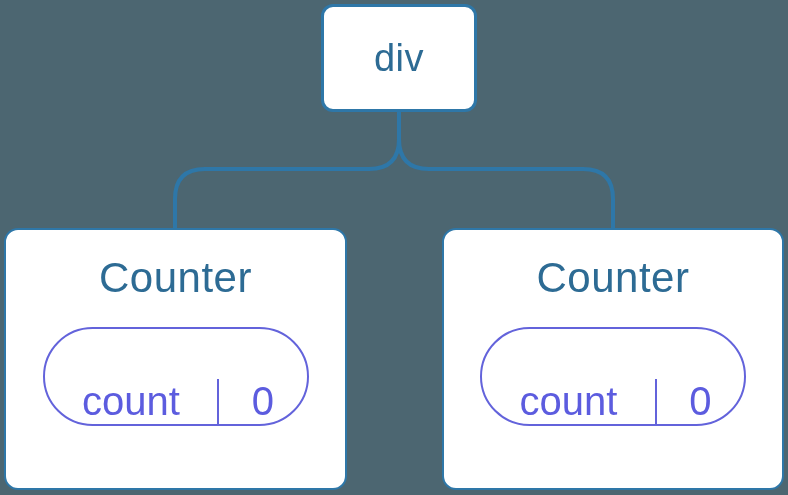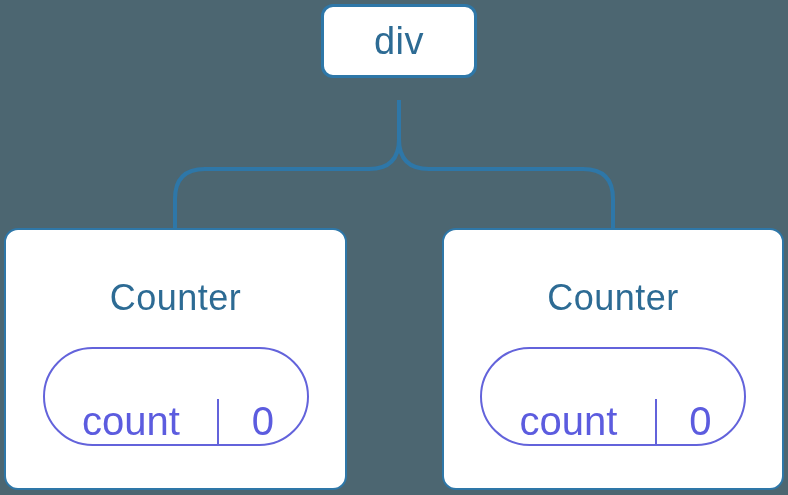--- a/index.html
+++ b/index.html
@@ -33,21 +33,21 @@
     stroke-width: 4;
   }
   .node {
     position: absolute;
     background: var(--node-fill);
     border: 2px solid var(--connector);
     border-radius: 14px;
   }
   .root-node {
     left: 321px; top: 4px;
-    width: 156px; height: 74px;
+    width: 156px; height: 108px;
     border-width: 3px;
     border-radius: 12px;
     display: flex;
     align-items: center;
     justify-content: center;
   }
   .root-label {
     color: var(--node-text);
     font-size: 38px;
     font-weight: 500;
@@ -56,23 +56,23 @@
   .counter-node {
     top: 228px;
     height: 262px;
     display: flex;
     flex-direction: column;
     align-items: center;
   }
   .counter-node.left  { left: 4px;   width: 343px; }
   .counter-node.right { left: 442px; width: 342px; }
   .counter-title {
-    margin-top: 44px;
+    margin-top: 24px;
     line-height: 48px;
-    font-size: 36px;
+    font-size: 42px;
     font-weight: 500;
     color: var(--node-text);
     letter-spacing: 0.5px;
   }
   .state-pill {
     margin-top: 25px;
     width: 266px; height: 99px;
     border: 2px solid var(--state-border);
     border-radius: 50px;
     display: flex;

